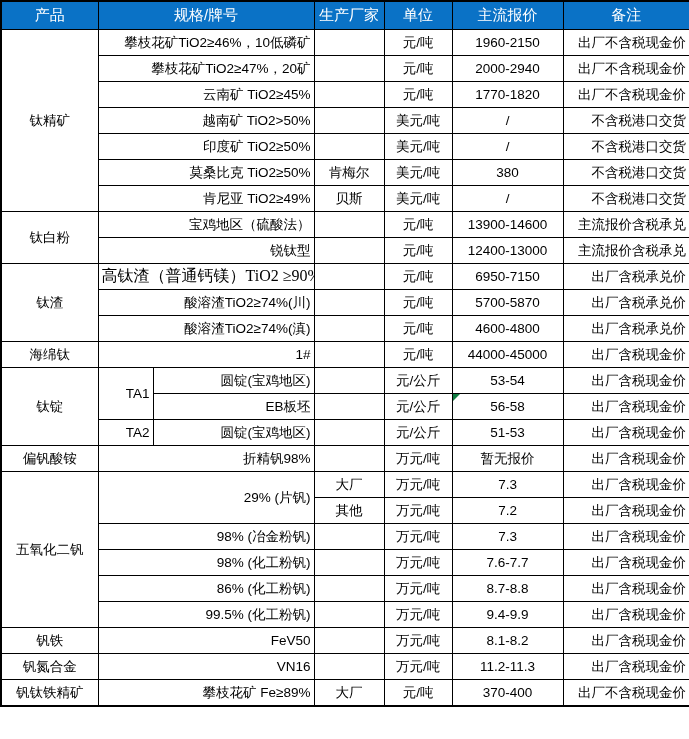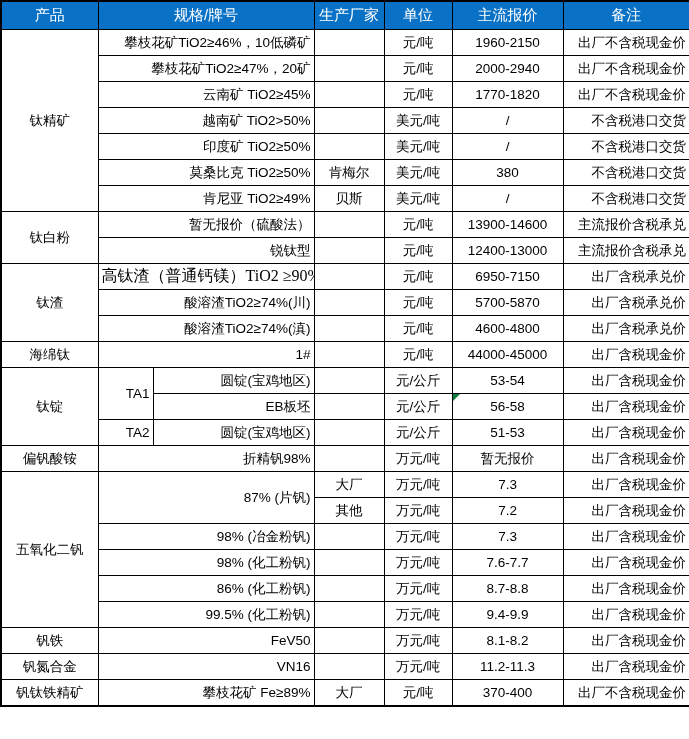--- a/index.html
+++ b/index.html
@@ -134,21 +134,21 @@
         </tr>
         <tr>
           <td colspan="2" class="left">肯尼亚 TiO2≥49%</td>
           <td>贝斯</td>
           <td>美元/吨</td>
           <td>/</td>
           <td class="left">不含税港口交货</td>
         </tr>
         <tr>
           <td rowspan="2">钛白粉</td>
-          <td colspan="2" class="left">暂无报价（硫酸法）</td>
+          <td colspan="2" class="left">宝鸡地区（硫酸法）</td>
           <td></td>
           <td>元/吨</td>
           <td>13900-14600</td>
           <td class="left">主流报价含税承兑</td>
         </tr>
         <tr>
           <td colspan="2" class="left">锐钛型</td>
           <td></td>
           <td>元/吨</td>
           <td>12400-13000</td>
@@ -211,21 +211,21 @@
         <tr>
           <td>偏钒酸铵</td>
           <td colspan="2" class="left">折精钒98%</td>
           <td></td>
           <td>万元/吨</td>
           <td>暂无报价</td>
           <td class="left">出厂含税现金价</td>
         </tr>
         <tr>
           <td rowspan="6">五氧化二钒</td>
-          <td colspan="2" rowspan="2" class="left">87% (片钒)</td>
+          <td colspan="2" rowspan="2" class="left">29% (片钒)</td>
           <td>大厂</td>
           <td>万元/吨</td>
           <td>7.3</td>
           <td class="left">出厂含税现金价</td>
         </tr>
         <tr>
           <td>其他</td>
           <td>万元/吨</td>
           <td>7.2</td>
           <td class="left">出厂含税现金价</td>

